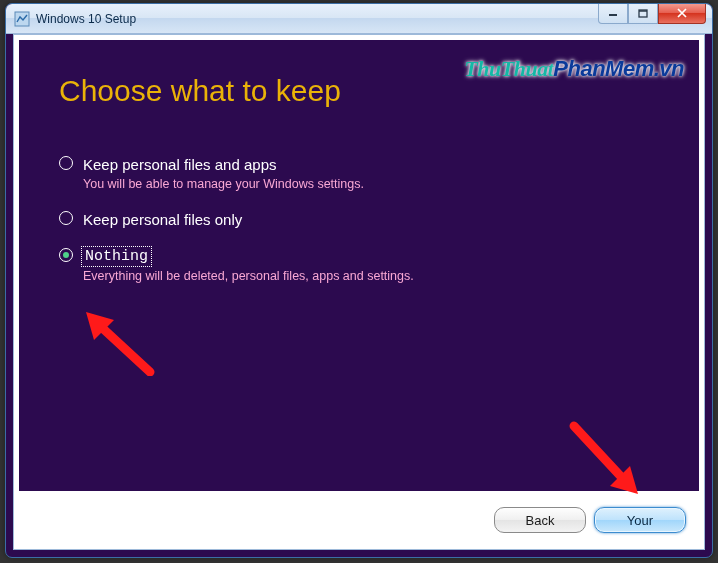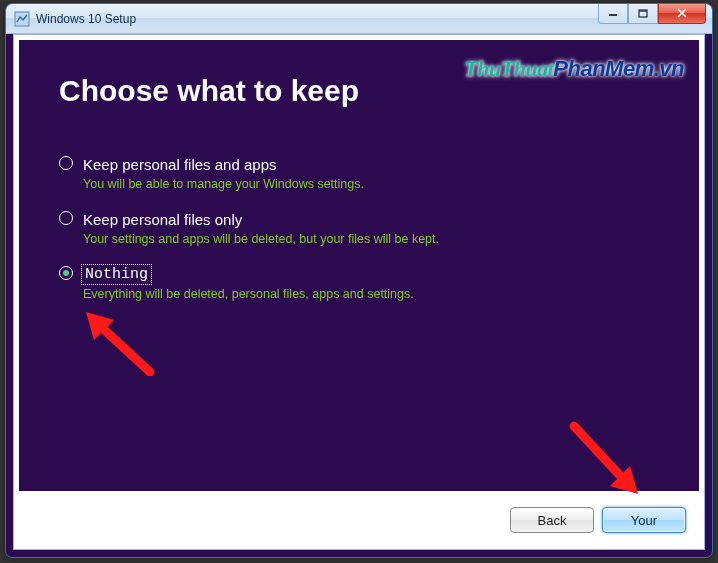--- a/index.html
+++ b/index.html
@@ -72,22 +72,22 @@
   .content {
     position: absolute;
     left: 5px; right: 5px; top: 5px;
     bottom: 58px;
     background: #2c0a4f;
     color: #fff;
     padding: 34px 40px 0 40px;
   }
   .heading {
     font-size: 30px;
-    font-weight: 700;
-    color: #ffffff;
+    font-weight: 400;
+    color: #eab308;
     margin-bottom: 48px;
   }
   .option { margin-bottom: 20px; }
   .opt-row {
     display: flex;
     align-items: flex-start;
     font-size: 15px;
   }
   .radio {
     width: 14px; height: 14px;
@@ -108,42 +108,42 @@
   }
   .opt-label { color: #fff; }
   .opt-label.focused {
     outline: 1px dotted #fff;
     outline-offset: 1px;
     padding: 0 2px;
     font-family: Liberation Mono, monospace;
   }
   .opt-desc {
     font-size: 12.5px;
-    color: #84cc16;
+    color: #f9a8d4;
     margin-left: 24px;
     margin-top: 4px;
   }
   .footer {
     position: absolute;
     left: 0; right: 0; bottom: 0;
     height: 58px;
     background: #fff;
     display: flex;
     align-items: center;
     justify-content: flex-end;
     padding-right: 18px;
     gap: 8px;
   }
   .btn {
-    width: 84px; height: 26px;
+    width: 92px; height: 26px;
     font-size: 13px;
     display: flex;
     align-items: center;
     justify-content: center;
-    border-radius: 4px;
+    border-radius: 10px;
     cursor: pointer;
   }
   .btn-back {
     background: linear-gradient(#fefefe,#f0f0f0 49%,#e4e4e4 50%,#f3f3f3);
     border: 1px solid #8a8a8a;
     color: #1a1a1a;
   }
   .btn-next {
     background: linear-gradient(#dff1fd,#bfe3fc 49%,#a0d6fb 50%,#c9e8fc);
     border: 1px solid #3c8ccf;
@@ -211,21 +211,20 @@
           <span class="opt-label">Keep personal files and apps</span>
         </div>
         <div class="opt-desc">You will be able to manage your Windows settings.</div>
       </div>
 
       <div class="option">
         <div class="opt-row">
           <span class="radio"></span>
           <span class="opt-label">Keep personal files only</span>
         </div>
-        <div class="opt-desc">Your settings and apps will be deleted, but your files will be kept.</div>
       </div>
 
       <div class="option">
         <div class="opt-row">
           <span class="radio selected"></span>
           <span class="opt-label focused">Nothing</span>
         </div>
         <div class="opt-desc">Everything will be deleted, personal files, apps and settings.</div>
       </div>
     </div>

